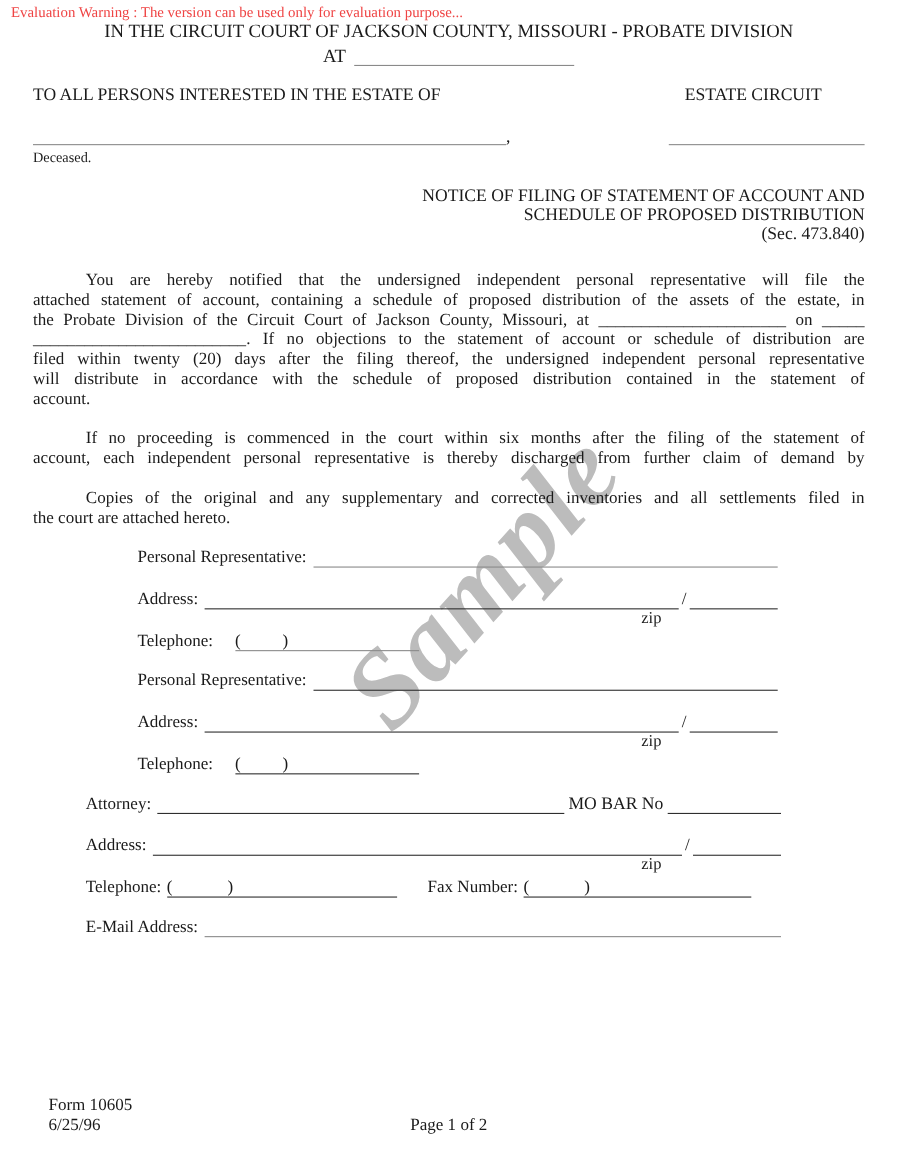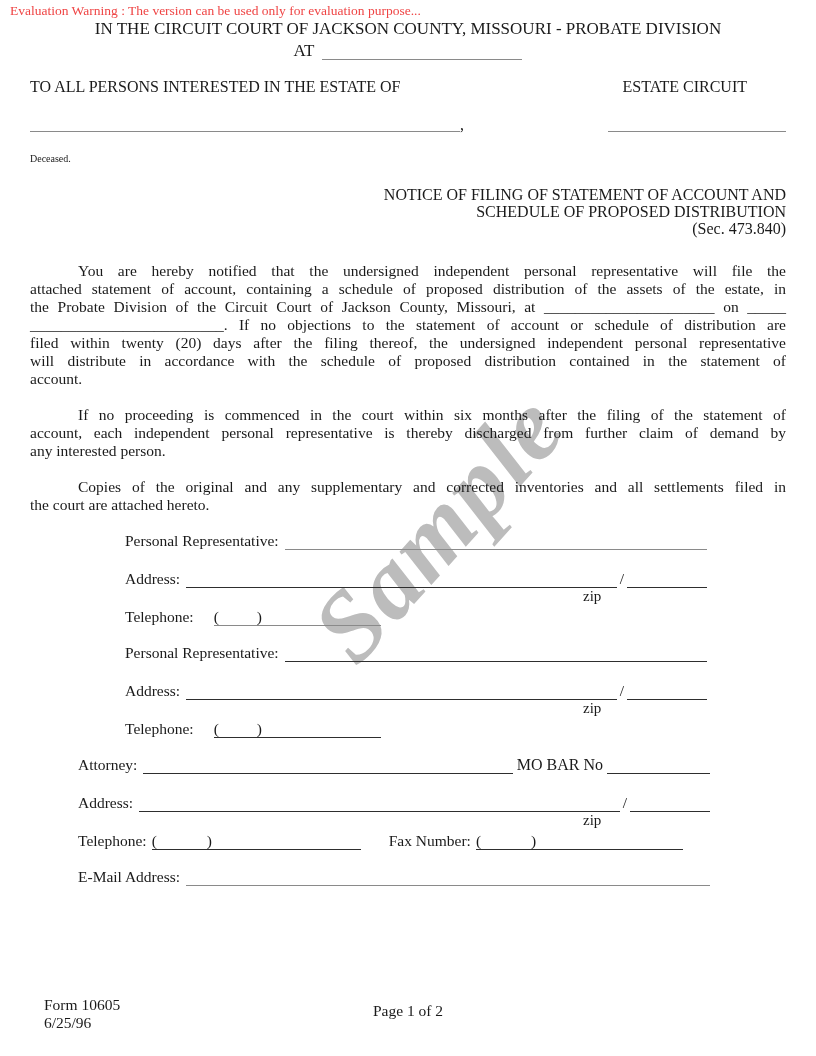--- a/index.html
+++ b/index.html
@@ -24,21 +24,21 @@
   .at-row{margin-top:2px;height:20px;display:flex;justify-content:center;align-items:flex-end;font-size:17px;}
   .at-row .at-label{line-height:18px;}
   .at-blank{width:200px;margin-left:8px;}
   .to-row{margin-top:18px;display:flex;justify-content:space-between;font-size:16px;line-height:18px;}
   .to-row .estate-label{margin-right:39px;}
   .nameblank-row{margin-top:20px;height:16px;display:flex;align-items:flex-end;}
   .name-blank{width:430px;}
   .estate-blank{width:178px;}
   .nb-spacer{flex:1;}
   .comma{line-height:14px;}
-  .deceased{margin-top:18px;font-size:10px;line-height:18px;}
+  .deceased{margin-top:2px;font-size:13px;line-height:18px;}
   .title-block{margin-top:18px;text-align:right;font-size:16px;line-height:17px;}
   .para{margin-top:18px;font-size:15.5px;}
   .para.first{margin-top:25px;}
   .jline{height:18px;line-height:18px;text-align:justify;text-align-last:justify;}
   .jline.last{text-align-last:left;}
   .jline.indent{padding-left:48px;}
   
   .bl{border-bottom:1.4px solid #2e2e2e;height:16px;display:block;}
   .bl.gray{border-bottom-color:#8a8a8a;}
   
@@ -62,21 +62,21 @@
   .pgap{width:38px;}
   .pgap-a{width:50px;}
   .tb-pr{width:167px;margin-left:20px;}
   .tb-atty{width:209px;margin-left:5px;}
   .tb-fax{width:207px;margin-left:5px;}
   .fax-gap{width:28px;}
   .mobar{white-space:nowrap;line-height:18px;padding:0 4px;font-size:16px;}
   
   .footer{position:absolute;left:0;bottom:24px;width:816px;z-index:2;font-size:15.5px;line-height:18px;}
   .footer .left{position:absolute;left:44px;bottom:0;}
-  .footer .pagenum{position:absolute;left:0;right:0;bottom:12px;text-align:center;}
+  .footer .pagenum{position:absolute;left:0;right:0;bottom:0;text-align:center;}
 </style>
 </head>
 <body>
 
 <div class="page">
   <div class="watermark">Sample</div>
   <div class="warning">Evaluation Warning : The version can be used only for evaluation purpose...</div>
 
   <div class="content">
     <div class="court-line">IN THE CIRCUIT COURT OF JACKSON COUNTY, MISSOURI - PROBATE DIVISION</div>
@@ -111,21 +111,20 @@
       <div class="jline">the Probate Division of the Circuit Court of Jackson County, Missouri, at ______________________ on _____</div>
       <div class="jline">_________________________.  If no objections to the statement of account or schedule of distribution are</div>
       <div class="jline">filed within twenty (20) days after the filing thereof, the undersigned independent personal representative</div>
       <div class="jline">will distribute in accordance with the schedule of proposed distribution contained in the statement of</div>
       <div class="jline last">account.</div>
     </div>
 
     <div class="para">
       <div class="jline indent">If no proceeding is commenced in the court within six months after the filing of the statement of</div>
       <div class="jline">account, each independent personal representative is thereby discharged from further claim of demand by</div>
-      <div class="jline last">any interested person.</div>
     </div>
 
     <div class="para">
       <div class="jline indent">Copies of the original and any supplementary and corrected inventories and all settlements filed in</div>
       <div class="jline last">the court are attached hereto.</div>
     </div>
 
     <div class="pr-block">
       <div class="frow">
         <span class="lbl">Personal Representative:</span>

